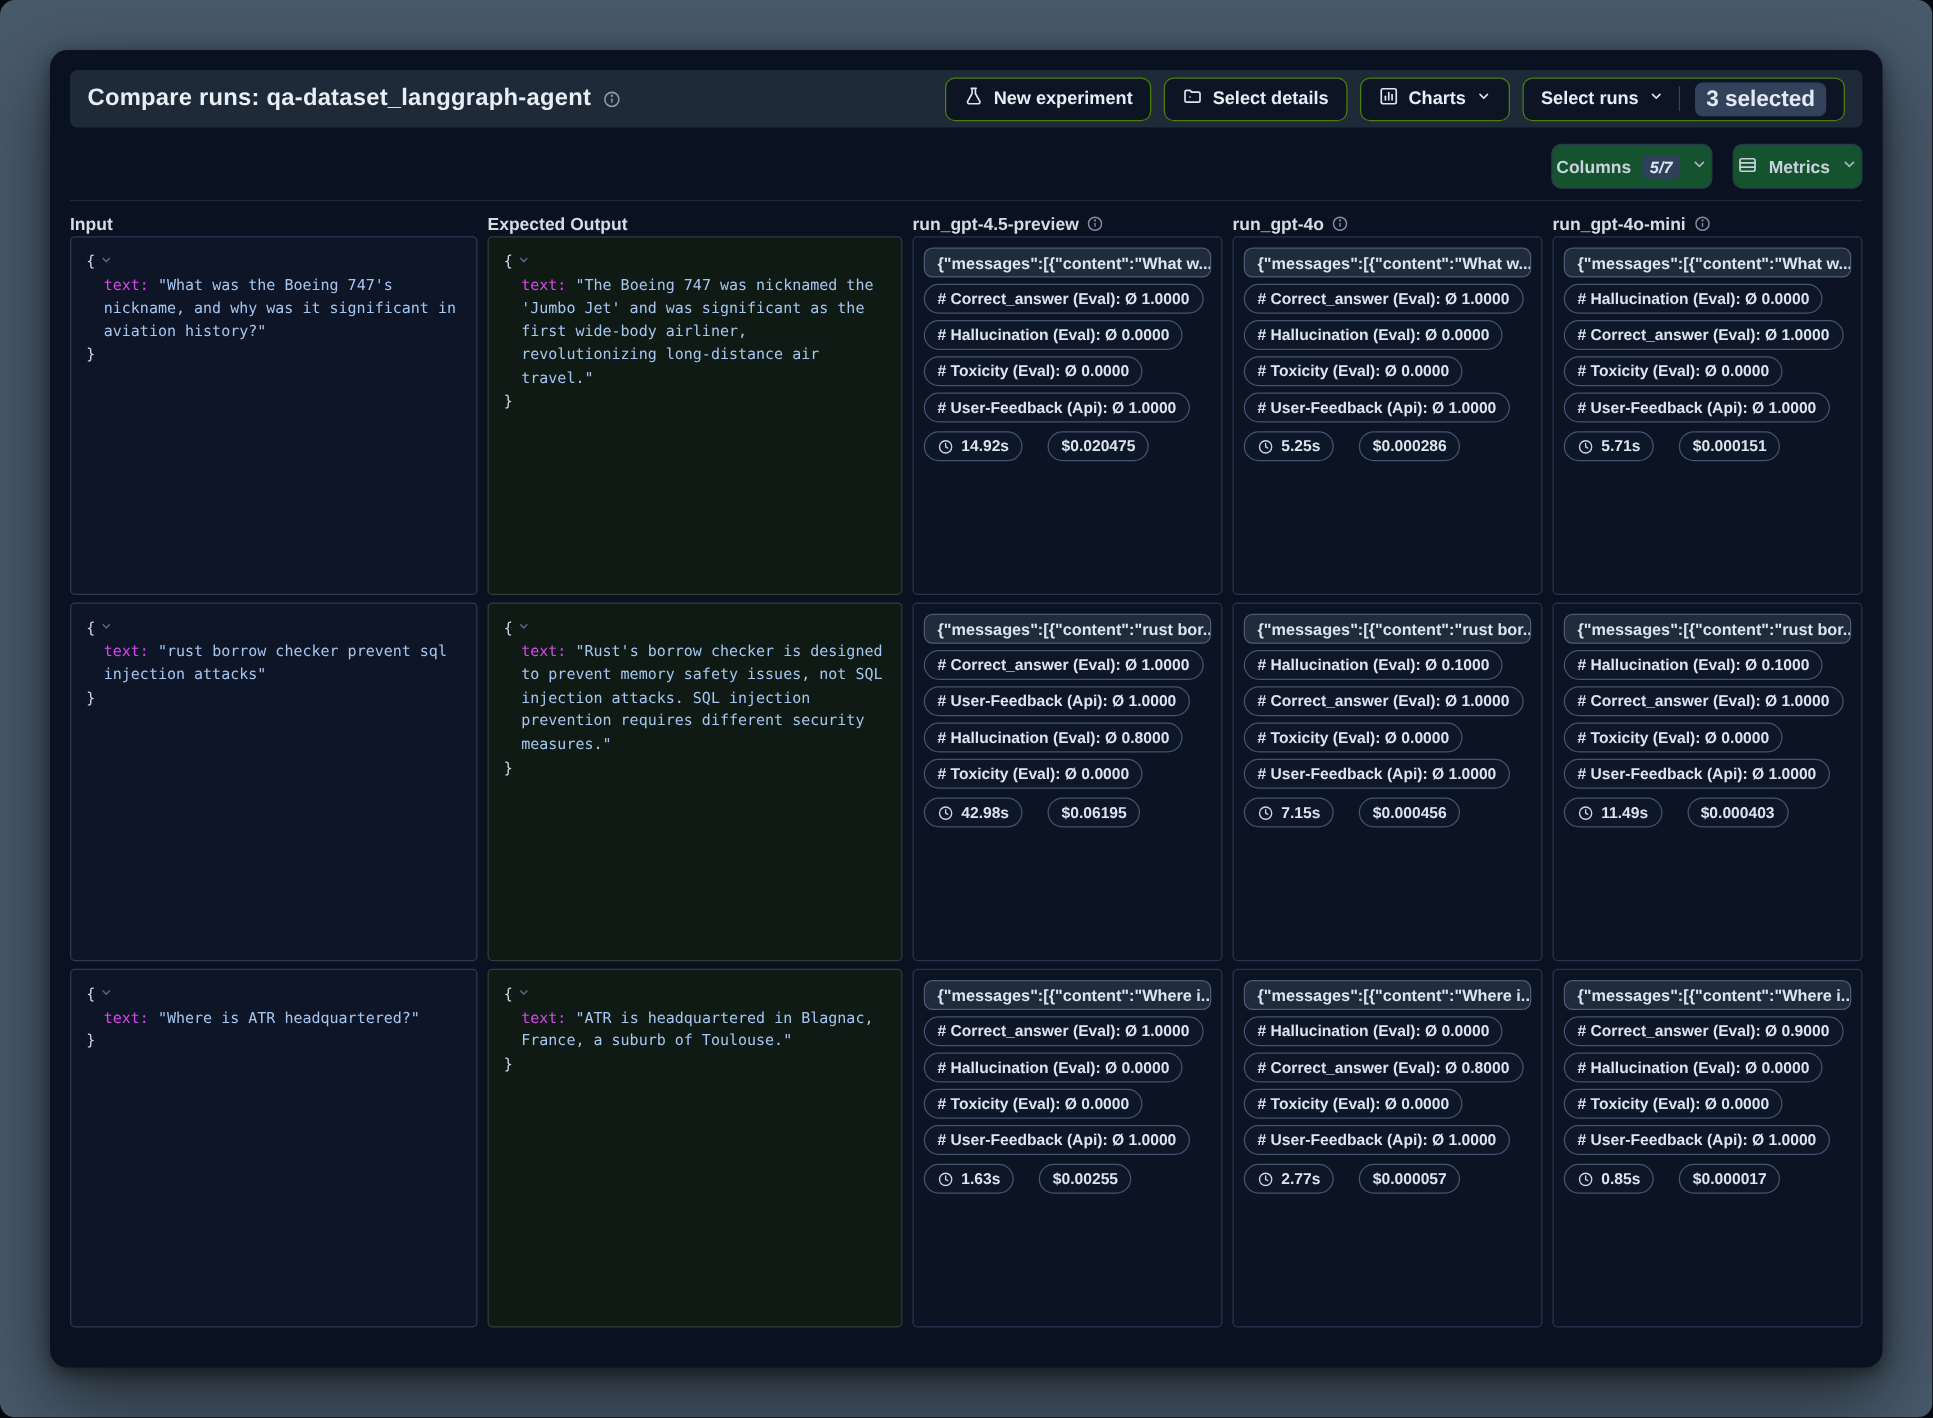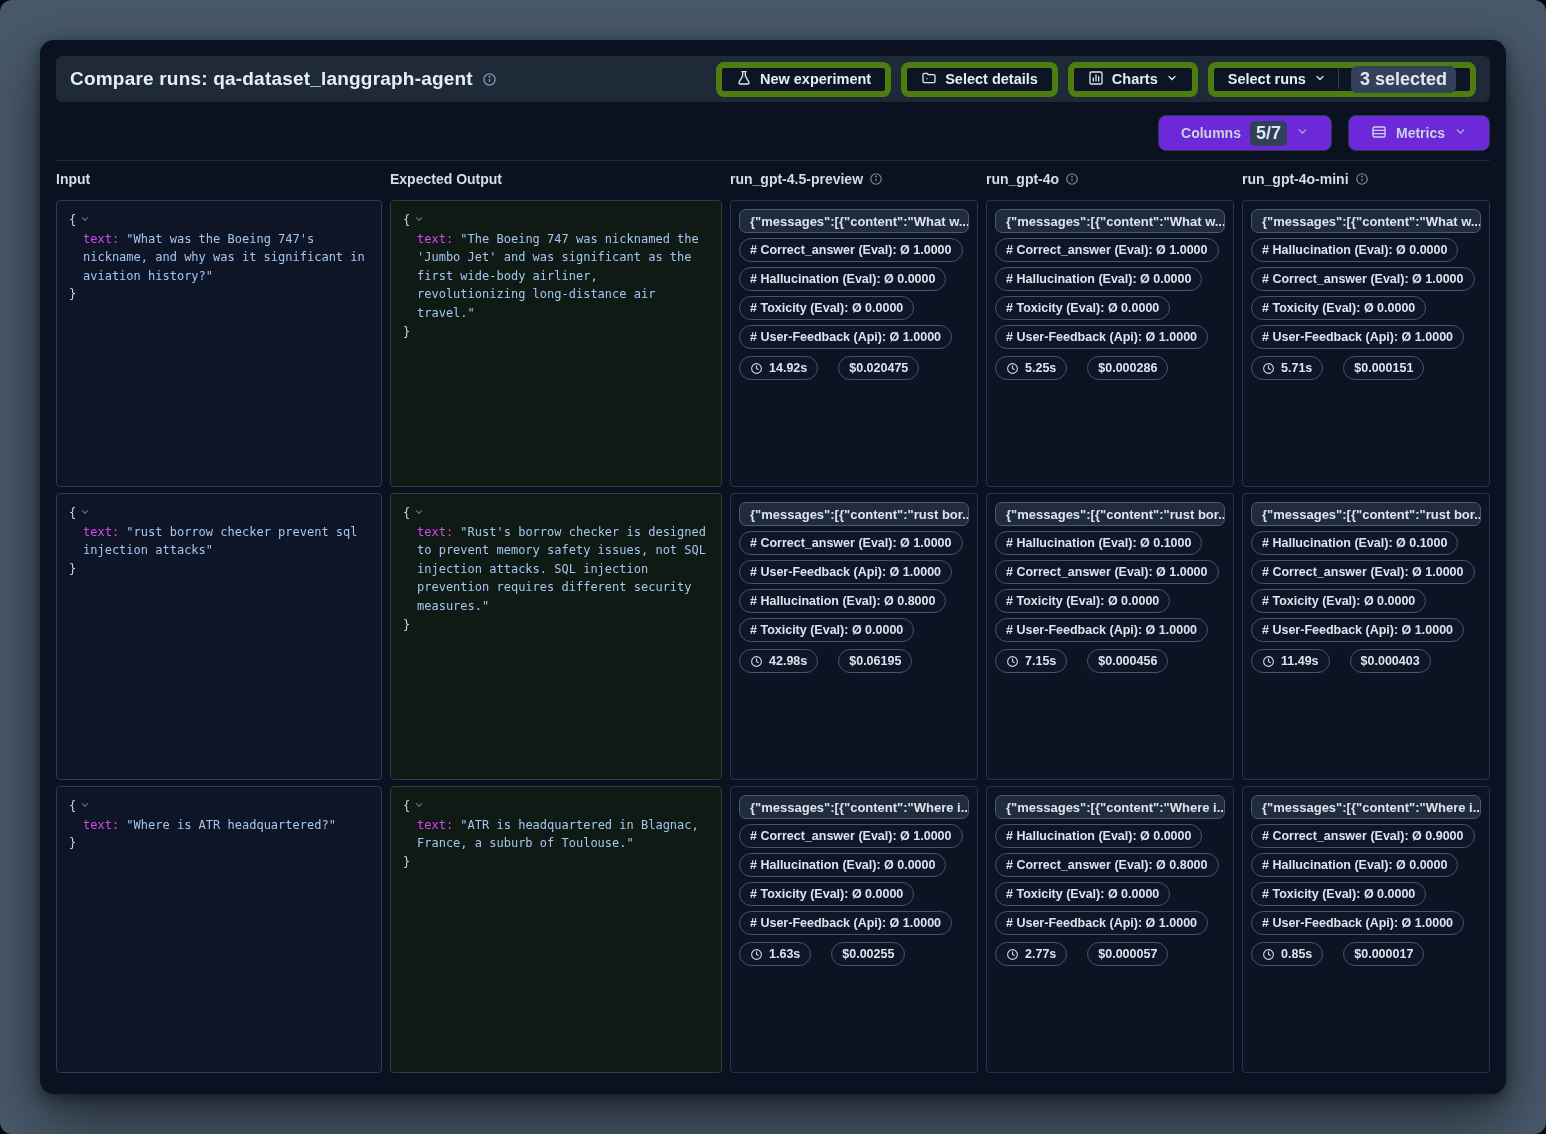--- a/index.html
+++ b/index.html
@@ -10,38 +10,38 @@
           box-shadow:0 24px 60px rgba(0,0,0,.55), 0 4px 14px rgba(0,0,0,.45); overflow:hidden; }
 
   
   .topbar { margin:16px 16px 0; height:46px; background:#1e2a38; border-radius:6px;
             display:flex; align-items:center; justify-content:space-between; padding:0 14px; }
   .title-wrap { display:flex; align-items:center; gap:9px; }
   .page-title { font-size:19px; font-weight:700; color:#e9eef5; letter-spacing:.2px; }
   .info-icon { display:inline-flex; color:#8d9aab; }
   .topbar-actions { display:flex; align-items:center; gap:10px; }
   .tb-btn { display:inline-flex; align-items:center; gap:8px; height:35px; padding:0 14px;
-            background:#0d1524; border:6px solid #4d7c0f; border-radius:8px; cursor:pointer;
+            background:#0d1524; border:1px solid #4d7c0f; border-radius:8px; cursor:pointer;
             color:#e7edf5; font-family:inherit; font-size:14.5px; font-weight:700; }
   .tb-btn svg { color:#dfe6f0; }
   .v-sep { width:1px; height:20px; background:#33425b; margin:0 4px; }
   .sel-badge { background:#33425a; border-radius:6px; padding:3px 9px; font-size:18px; font-weight:700; color:#e2e9f3; }
   .chev { color:#aab6c6; }
 
   
   .toolbar { margin:13px 16px 0; display:flex; justify-content:flex-end; gap:16px; }
-  .tool-btn { display:inline-flex; align-items:center; gap:9px; height:36px; padding:0 22px;
-              background:#6d28d9; border:1px solid #2b3950; border-radius:8px; cursor:pointer;
+  .tool-btn { display:inline-flex; align-items:center; gap:9px; height:36px; padding:0 3px;
+              background:#14532d; border:1px solid #2b3950; border-radius:8px; cursor:pointer;
               color:#c9d3e0; font-family:inherit; font-size:14px; font-weight:700; }
-  .cnt-badge { background:#30405a; border-radius:5px; padding:2px 6px; font-size:18px; font-weight:700; color:#dde5f0; }
+  .cnt-badge { background:#30405a; border-radius:5px; padding:2px 6px; font-size:13px; font-weight:700; color:#dde5f0;font-style:italic; }
 
   
   .table-area { margin:9px 16px 0; border-top:1px solid #1c2737; padding-top:10px; }
   .grid-head, .grid-body { display:grid; grid-template-columns:326px 332px 1fr 1fr 1fr; column-gap:8px; }
-  .grid-head { margin-bottom:13px; }
+  .grid-head { margin-bottom:2px; }
   .col-h { font-size:14px; font-weight:700; color:#d4dce6; display:flex; align-items:center; gap:6px; }
   .col-h .info-icon { color:#7f8c9d; }
   .grid-body { row-gap:6px; grid-auto-rows:287px; }
 
   .cell { border-radius:4px; overflow:hidden; }
   .input-cell   { background:#0d1526; border:1px solid #2c3a55; padding:10px 12px; cursor:pointer; }
   .expected-cell{ background:#0f1a14; border:1px solid #2e3f38; padding:10px 12px; cursor:pointer; }
   .run-cell { background:#0c1424; border:1px solid #273450; padding:8px;
               display:flex; flex-direction:column; align-items:flex-start; gap:5px; cursor:pointer; }
 

